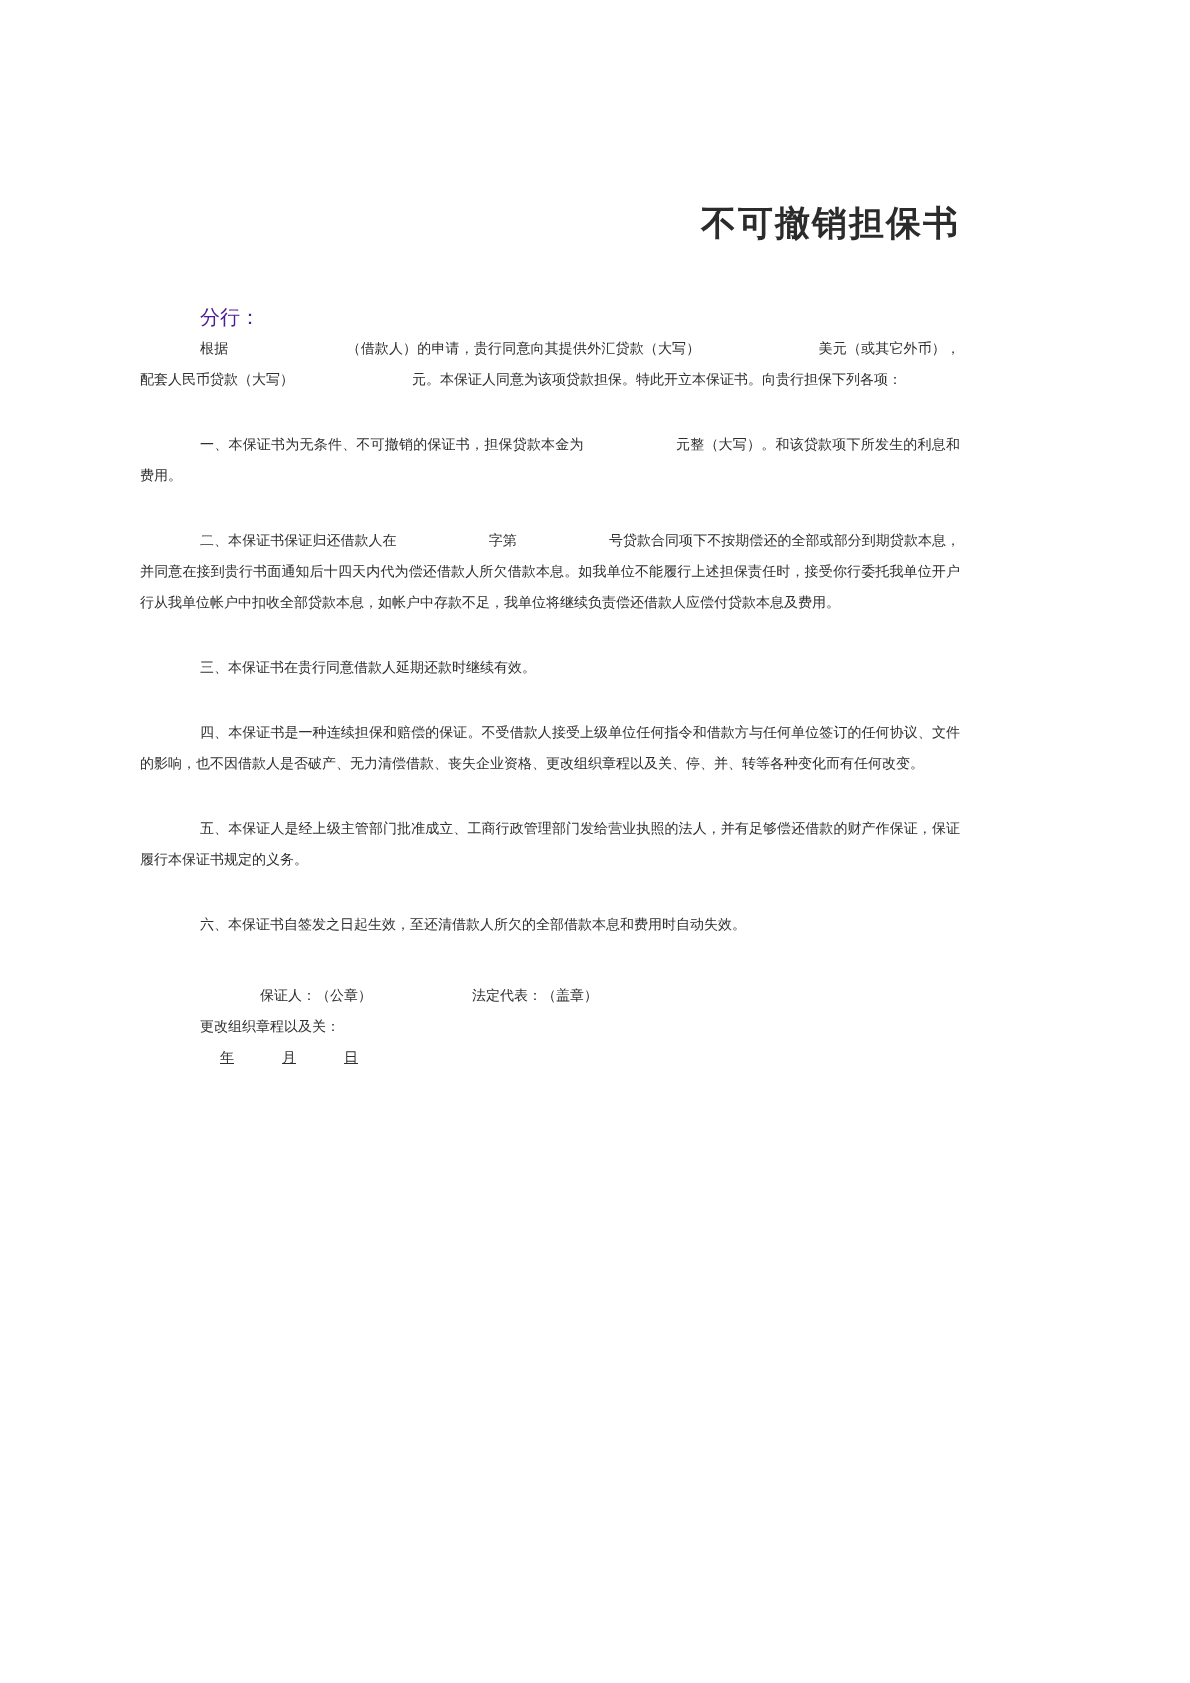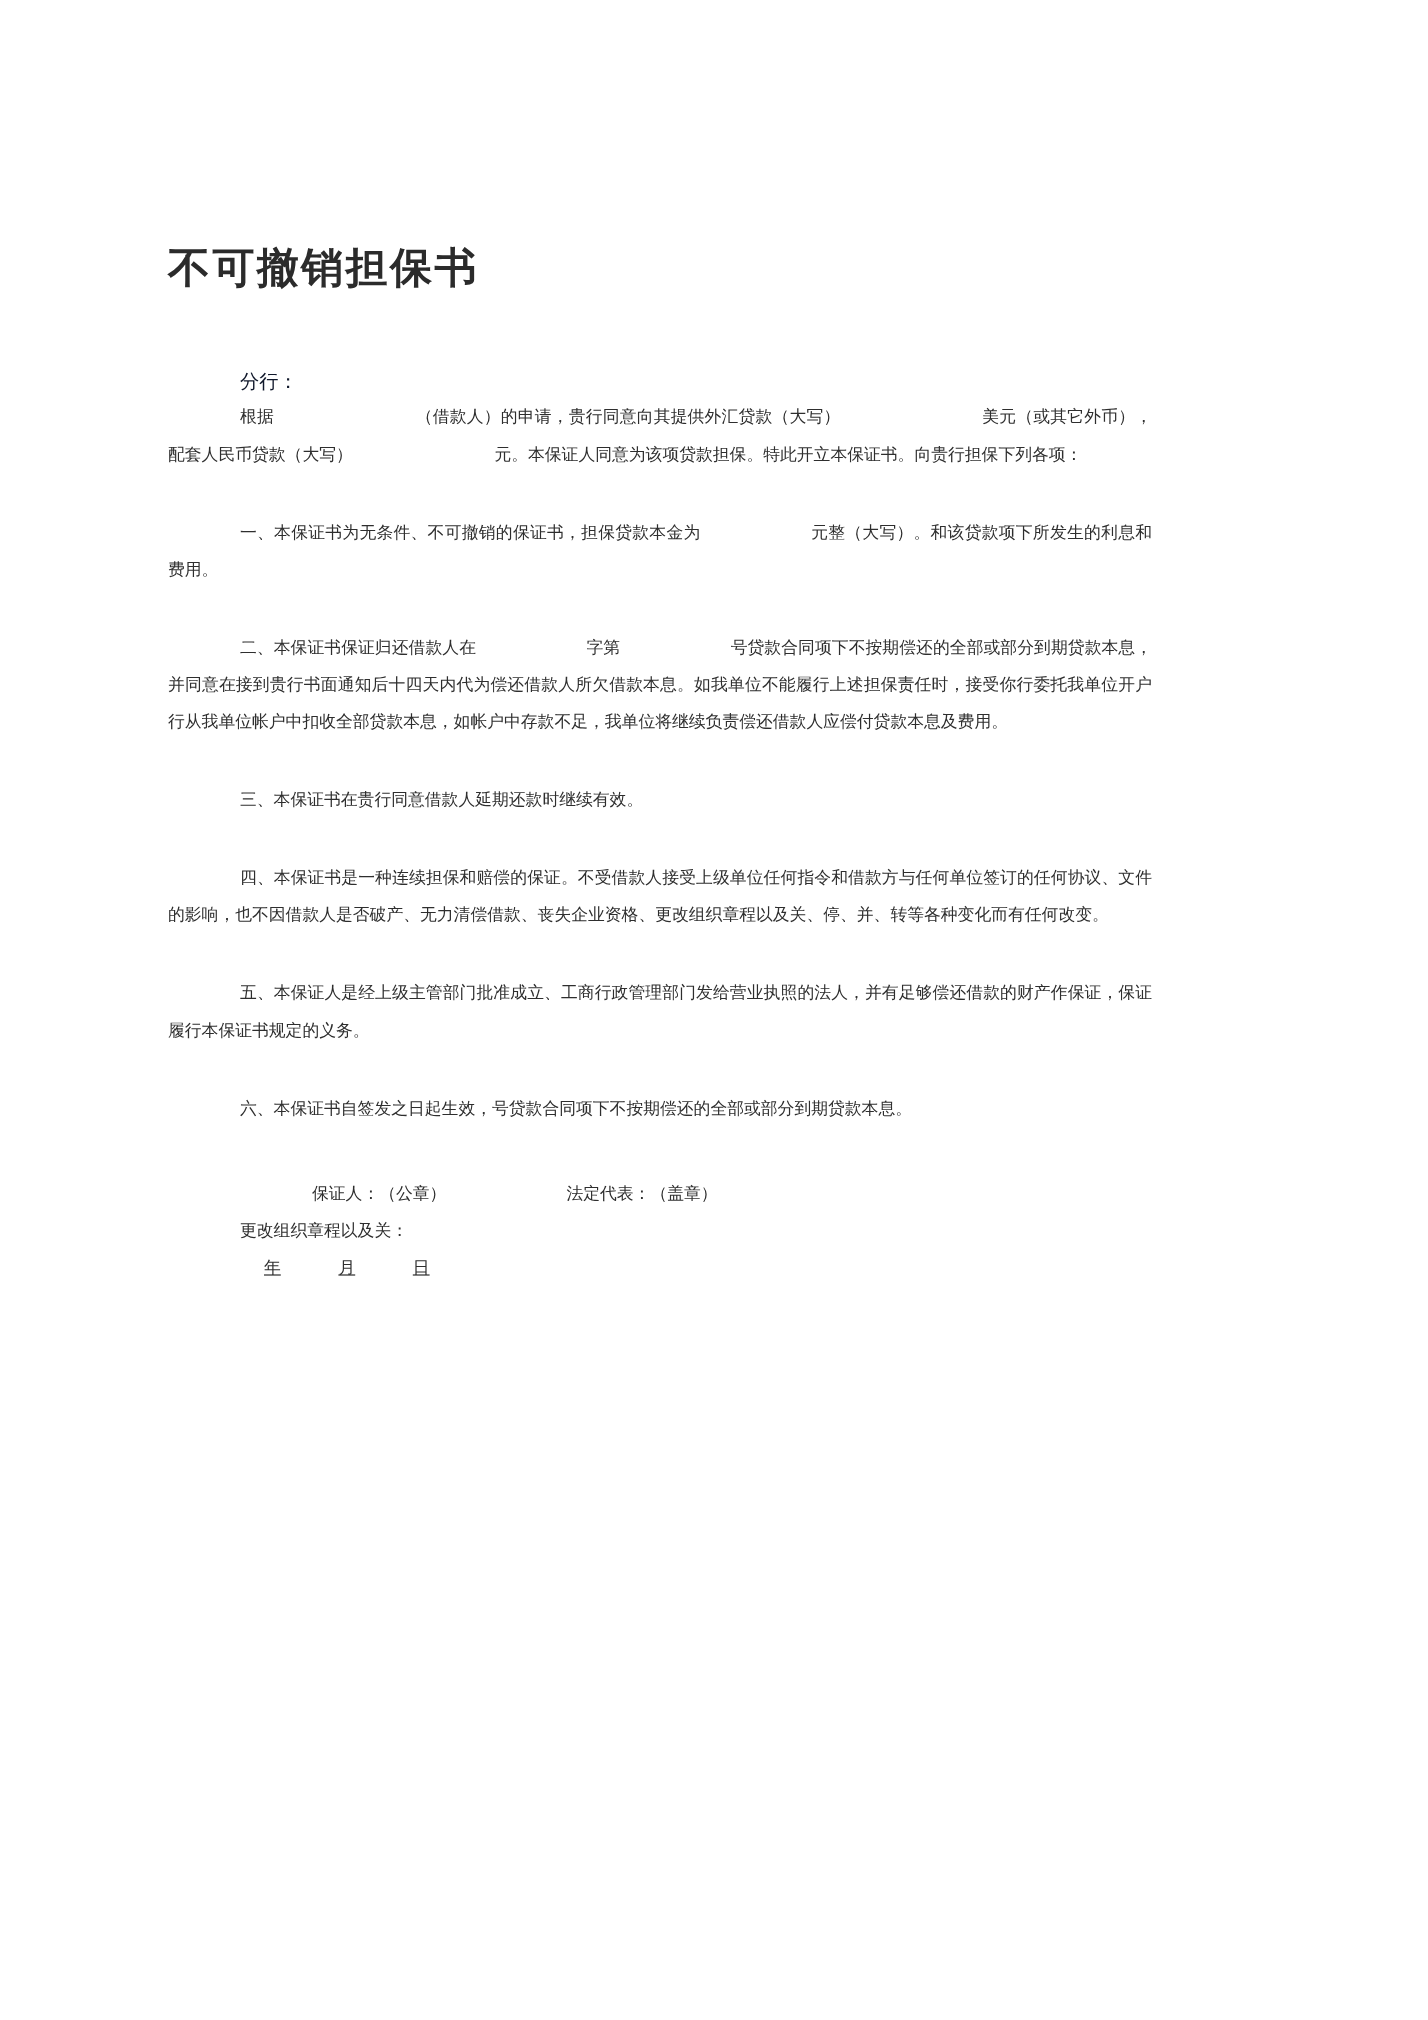--- a/index.html
+++ b/index.html
@@ -19,36 +19,36 @@
     margin: 0 auto;
     overflow: hidden;
   }
   .content {
     position: absolute;
     left: 140px;
     top: 0;
     width: 820px;
   }
   .doc-title {
-    text-align: left;
+    text-align: right;
     font-size: 35px;
     font-weight: 700;
     letter-spacing: 2px;
     margin: 0;
     padding-top: 200px;
     color: #2b2b2b;
     font-family: "DejaVu Sans", "Liberation Sans", sans-serif;
   }
   .salutation {
-    font-size: 16px;
+    font-size: 20px;
     line-height: 31px;
     margin: 0;
     padding-top: 55px;
     text-indent: 60px;
-    color: #0f172a;
+    color: #4c1d95;
   }
   .para {
     font-size: 14px;
     line-height: 31px;
     margin: 0;
     color: #2e2e2e;
     text-align: justify;
     text-justify: inter-character;
     text-indent: 60px;
   }
@@ -107,21 +107,21 @@
     <p class="para para-gap"><span>一、本保证书为无条件、不可撤销的保证书，担保贷款本金为</span><span class="gap gap-md"></span><span>元整（大写）。和该贷款项下所发生的利息和费用。</span></p>
 
     <p class="para para-gap"><span>二、本保证书保证归还借款人在</span><span class="gap gap-md"></span><span>字第</span><span class="gap gap-md"></span><span>号贷款合同项下不按期偿还的全部或部分到期贷款本息，并同意在接到贵行书面通知后十四天内代为偿还借款人所欠借款本息。如我单位不能履行上述担保责任时，接受你行委托我单位开户行从我单位帐户中扣收全部贷款本息，如帐户中存款不足，我单位将继续负责偿还借款人应偿付贷款本息及费用。</span></p>
 
     <p class="para para-gap">三、本保证书在贵行同意借款人延期还款时继续有效。</p>
 
     <p class="para para-gap">四、本保证书是一种连续担保和赔偿的保证。不受借款人接受上级单位任何指令和借款方与任何单位签订的任何协议、文件的影响，也不因借款人是否破产、无力清偿借款、丧失企业资格、更改组织章程以及关、停、并、转等各种变化而有任何改变。</p>
 
     <p class="para para-gap">五、本保证人是经上级主管部门批准成立、工商行政管理部门发给营业执照的法人，并有足够偿还借款的财产作保证，保证履行本保证书规定的义务。</p>
 
-    <p class="para para-gap">六、本保证书自签发之日起生效，号贷款合同项下不按期偿还的全部或部分到期贷款本息。</p>
+    <p class="para para-gap">六、本保证书自签发之日起生效，至还清借款人所欠的全部借款本息和费用时自动失效。</p>
 
     <div class="sign-block">
       <span class="sign-row"><span class="col2">保证人：（公章）</span><span class="gap gap-sm"></span><span>法定代表：（盖章）</span></span>
       <span class="sign-row"><span>更改组织章程以及关：</span></span>
       <span class="date-row"><span>年</span><span class="dsp"></span><span>月</span><span class="dsp"></span><span>日</span></span>
     </div>
 
   </div>
 </div>
 

